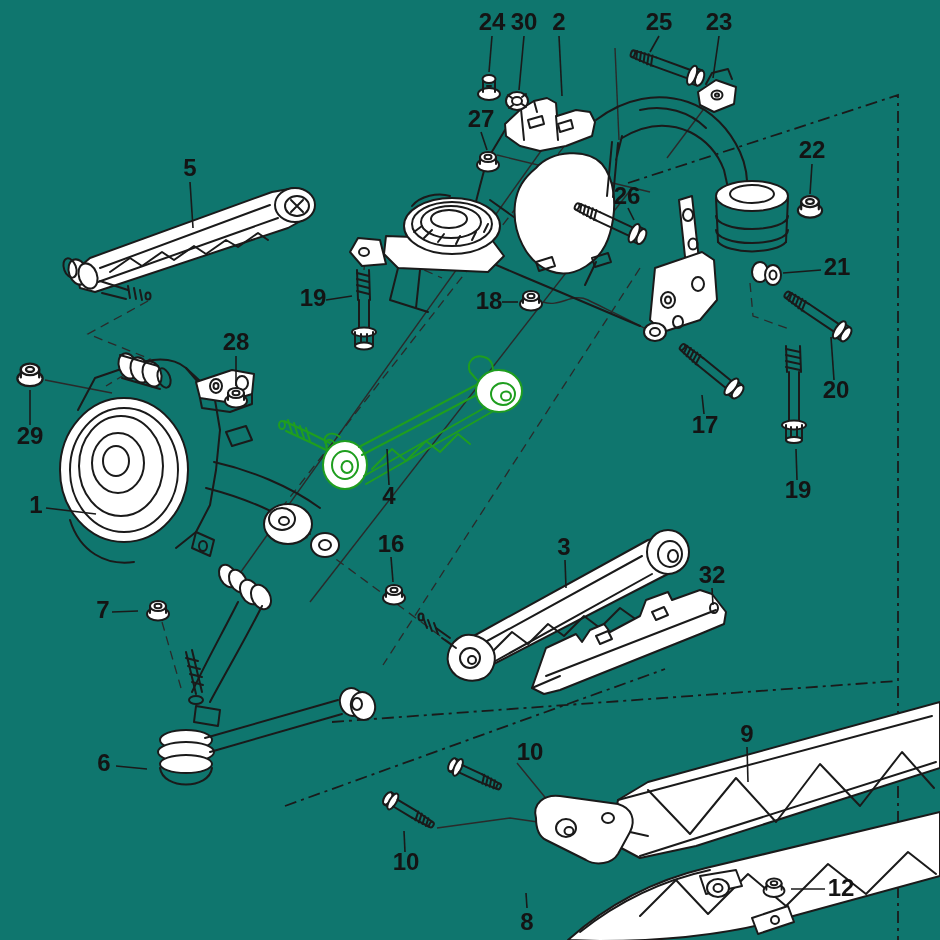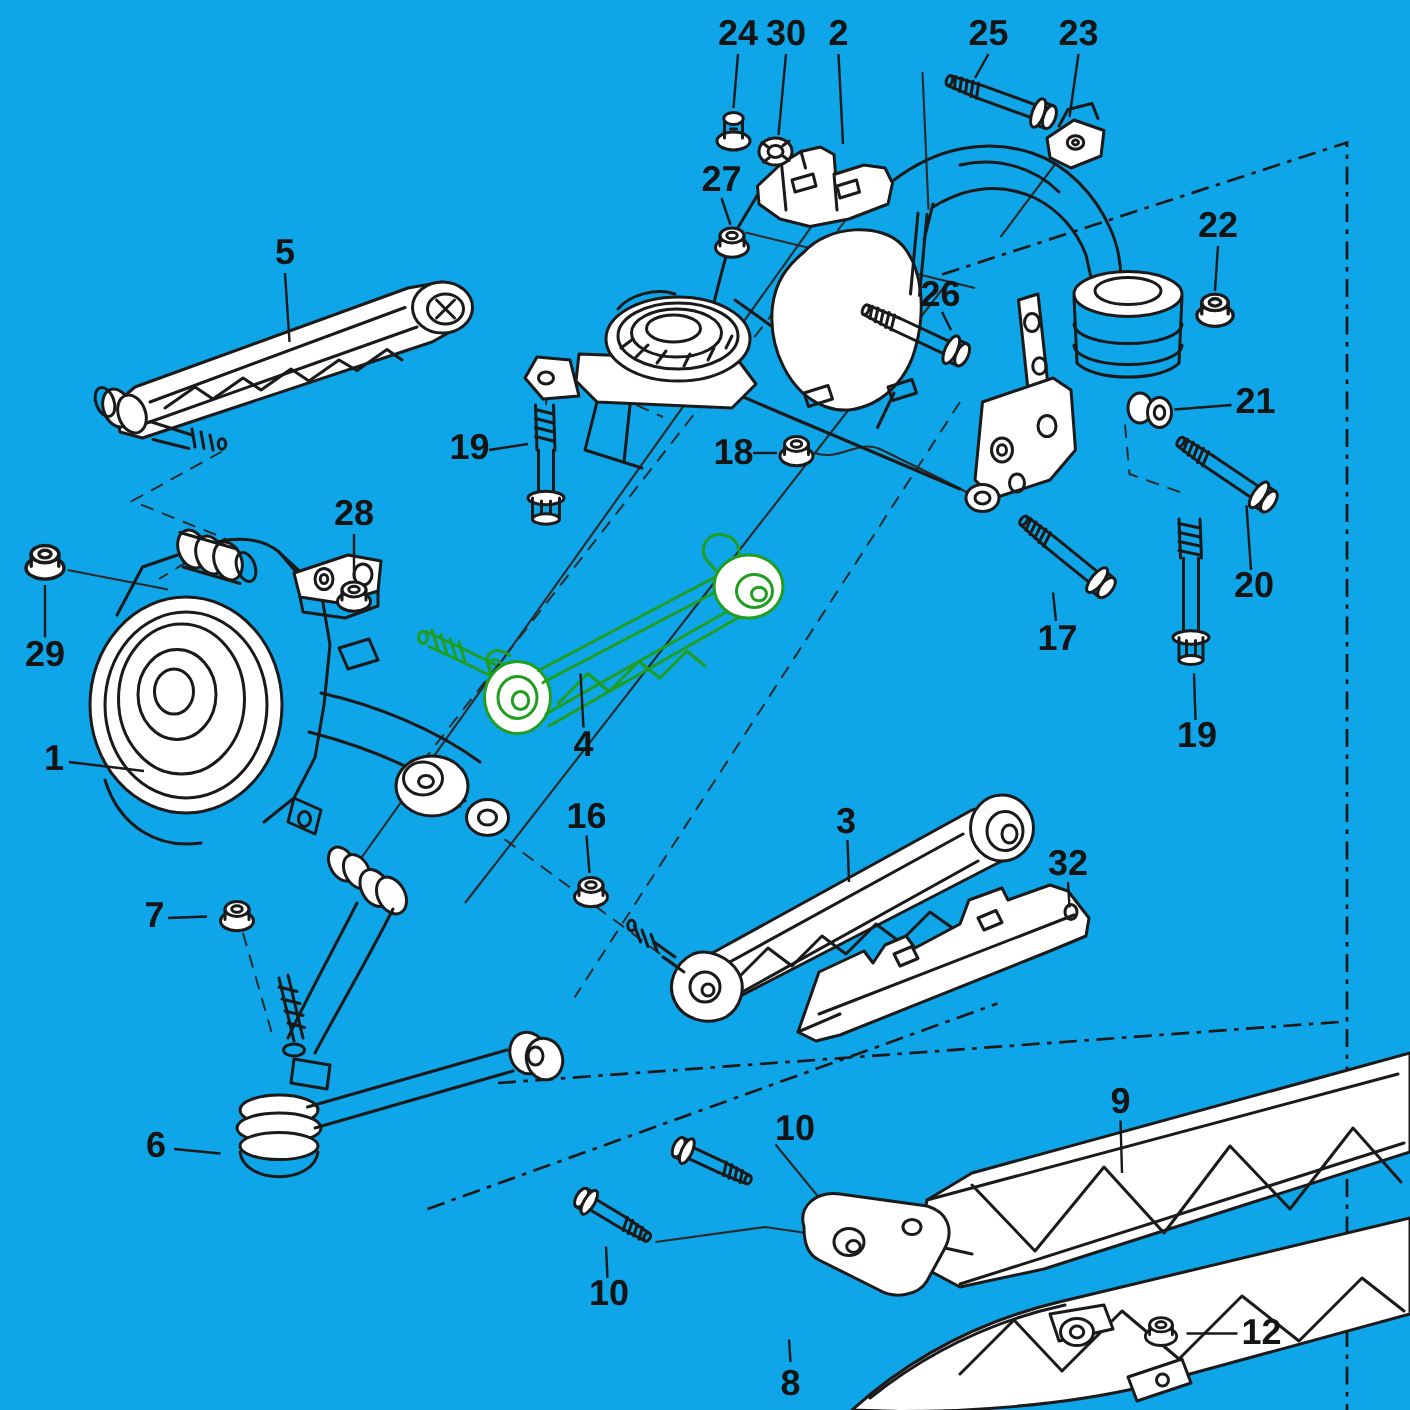--- a/index.html
+++ b/index.html
@@ -1,16 +1,16 @@
 <!DOCTYPE html>
 <html><head>
 <meta charset="utf-8">
 <style>
   html,body{margin:0;padding:0;background:#ffffff;}
-  .stage{position:relative;width:940px;height:940px;background:#0ea5e9;overflow:hidden;}
+  .stage{position:relative;width:940px;height:940px;background:#0f766e;overflow:hidden;}
   svg{display:block;}
   .callout{font-family:"Liberation Sans",sans-serif;font-weight:700;font-size:24px;fill:#141414;cursor:pointer;}
   .part{stroke:#1a1a1a;stroke-width:2;fill:none;stroke-linecap:round;stroke-linejoin:round;}
   .thin{stroke:#2a2a2a;stroke-width:1.4;fill:none;}
   .leader{stroke:#1a1a1a;stroke-width:1.6;fill:none;}
   .wfill{fill:#ffffff;}
   .green{stroke:#1f9e1f;}
 </style>
 </head>
 <body>

